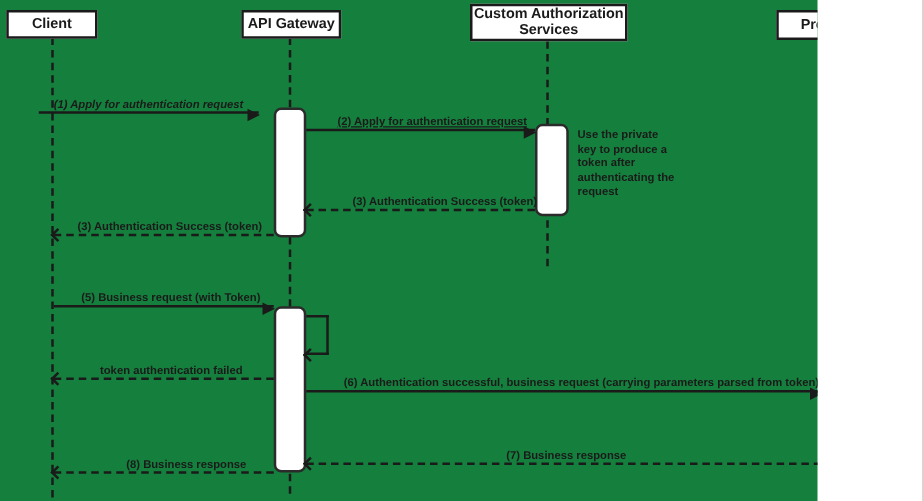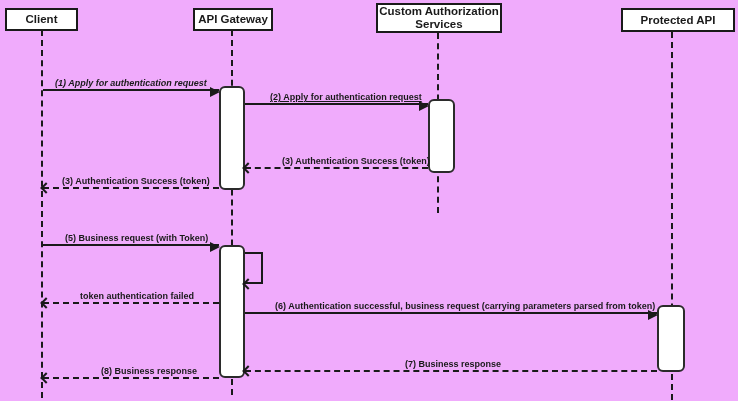--- a/index.html
+++ b/index.html
@@ -1,17 +1,17 @@
 <!DOCTYPE html>
 <html><head>
 <meta charset="utf-8">
 <style>
   html,body { margin:0; padding:0; background:#ffffff; }
   .stage {
-    position:relative; width:738px; height:401px; background:#f0abfc;
+    position:relative; width:654px; height:401px; background:#15803d;
     font-family:"Liberation Sans", sans-serif; color:#1a1a1a; overflow:hidden;
   }
   .actor-box {
     position:absolute; background:#ffffff; border:2px solid #1a1a1a;
     display:flex; align-items:center; justify-content:center; text-align:center;
     font-weight:bold; font-size:11.5px; line-height:13px; z-index:2; box-sizing:border-box;
   }
   .lifeline {
     position:absolute; width:0; border-left:2px dashed #1a1a1a; z-index:0;
   }
@@ -67,30 +67,31 @@
   </div>
   <div class="actor-box" style="left:621px; top:8px; width:114px; height:24px;">
     <span>Protected API</span>
   </div>
 
   <div class="activation" style="left:219px; top:86px; width:26px; height:104px;"></div>
   <div class="activation" style="left:428px; top:99px; width:27px; height:74px;"></div>
   <div class="activation" style="left:219px; top:245px; width:26px; height:133px;"></div>
   <div class="activation" style="left:657px; top:305px; width:28px; height:67px;"></div>
 
-  <div class="arrow solid" style="left:43px; top:89px; width:176px;font-style:italic;">
+  <div class="arrow solid" style="left:31px; top:89px; width:176px;font-style:italic;">
     <div class="msg-label" style="left:12px;">(1) Apply for authentication request</div>
     <div class="head-right"></div>
   </div>
 
   <div class="arrow solid" style="left:245px; top:103px; width:183px;">
     <div class="msg-label" style="left:25px;text-decoration:underline;">(2) Apply for authentication request</div>
     <div class="head-right"></div>
   </div>
 
+  <div class="float-label" style="left:462px; top:102px; width:82px;">Use the private key to produce a token after authenticating the request</div>
 
   <div class="arrow dashed" style="left:245px; top:167px; width:183px;">
     <div class="msg-label" style="left:37px;">(3) Authentication Success (token)</div>
     <div class="chev-left"></div>
   </div>
 
   <div class="arrow dashed" style="left:43px; top:187px; width:176px;">
     <div class="msg-label" style="left:19px;">(3) Authentication Success (token)</div>
     <div class="chev-left"></div>
   </div>

